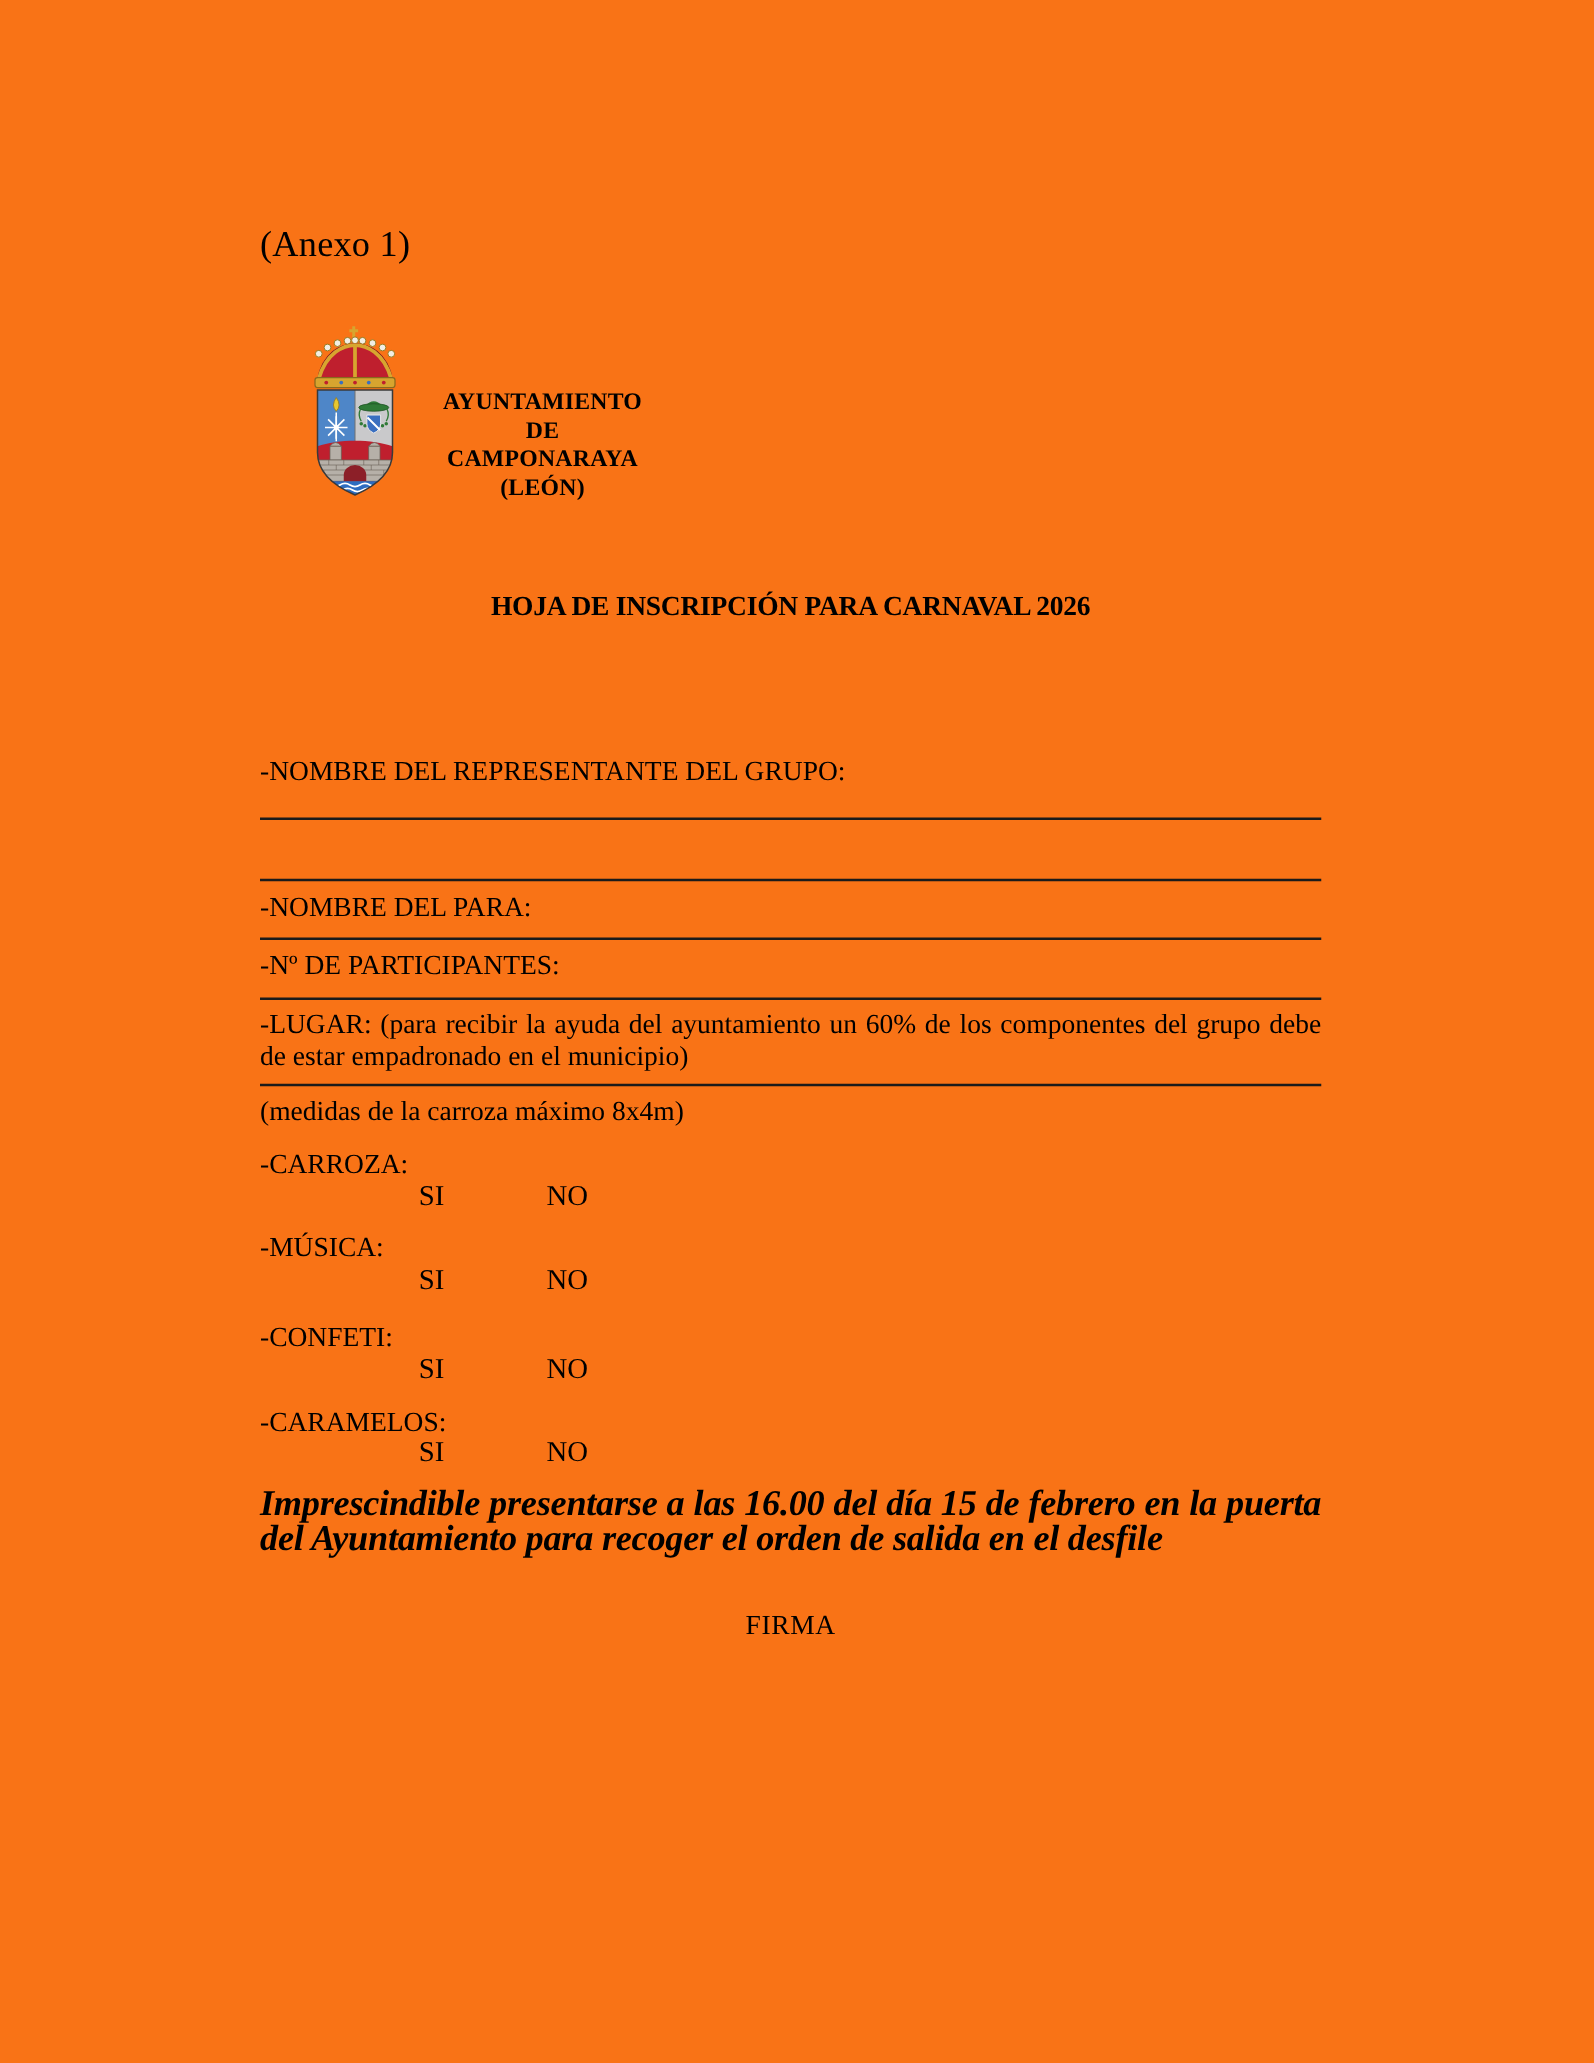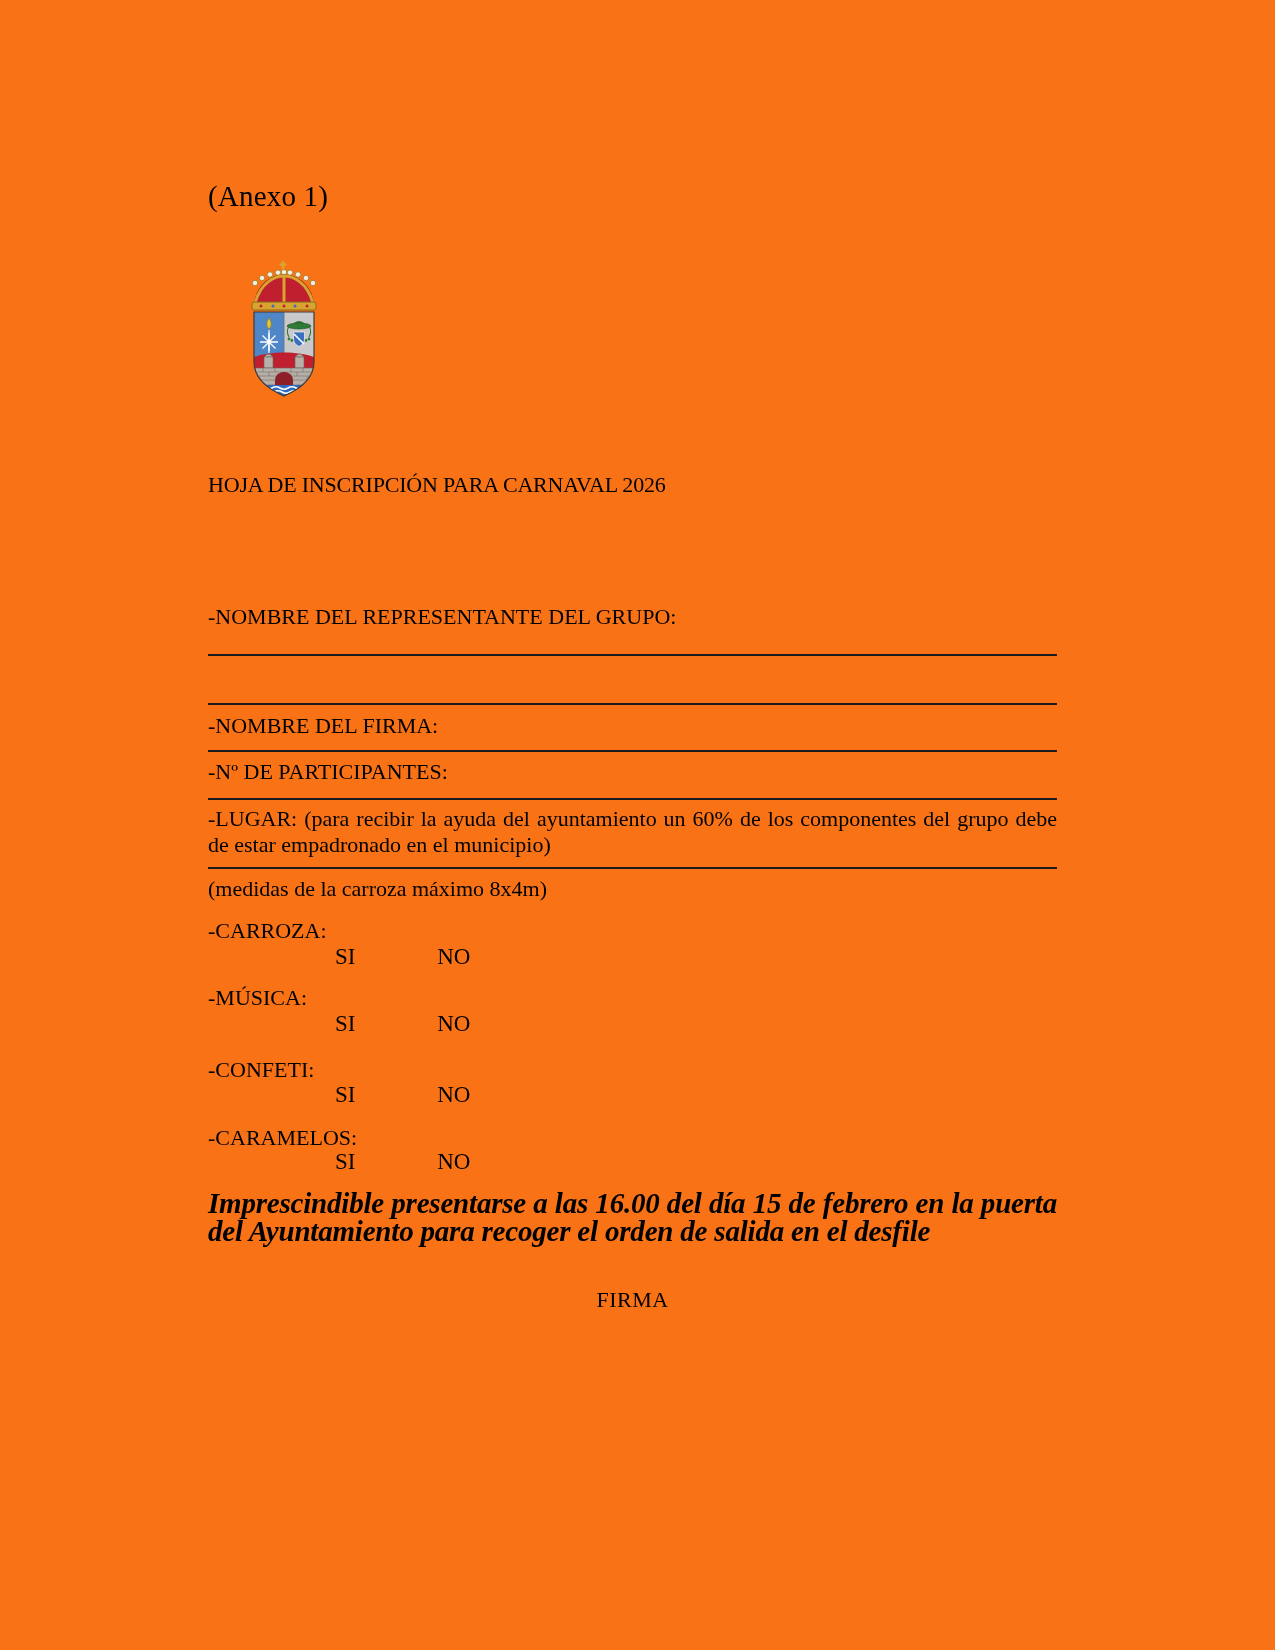--- a/index.html
+++ b/index.html
@@ -5,21 +5,21 @@
   html,body{margin:0;padding:0;background:#fff;}
   .page{
     position:relative;width:1275px;height:1650px;background:#f97316;
     font-family:"Liberation Serif","DejaVu Serif",serif;color:#000;overflow:hidden;
   }
   .abs{position:absolute;left:208px;width:849px;}
   .anexo{top:180px;font-size:29px;letter-spacing:.2px;}
   .org-header{position:absolute;left:245px;top:260px;display:flex;}
   .org-text{margin-left:16px;margin-top:50px;width:190px;text-align:center;
     font-size:19px;font-weight:700;line-height:23px;letter-spacing:.2px;}
-  .doc-title{top:472px;text-align:left;font-weight:400;font-size:22px;letter-spacing:-0.2px;}
+  .doc-title{top:472px;text-align:center;font-weight:700;font-size:22px;letter-spacing:-0.2px;}
   .field-label{font-size:22px;white-space:nowrap;}
   .blank-line{position:absolute;left:208px;width:849px;height:0;border-top:2.6px solid var(--line,#1b1b1b);}
   .para{font-size:22px;text-align:justify;line-height:26px;}
   .note{font-size:22px;}
   .sino-row{font-size:23px;}
   .si{display:inline-block;margin-left:127px;}
   .no{display:inline-block;margin-left:76px;}
   .notice{font-size:29px;font-weight:700;text-align:justify;line-height:28px;letter-spacing:-0.2px;font-style:italic;}
   .firma{top:1287px;text-align:center;font-weight:400;font-size:22px;letter-spacing:.5px;}
   
@@ -128,30 +128,36 @@
           <path d="M30,125 v-5 a9,8 0 0 1 18,0 v5 Z" class="c-archdark"></path>
         </g>
         <g>
           <rect x="9" y="125" width="60" height="11" class="c-water"></rect>
           <path d="M11,128 q4,-2.6 8,0 t8,0 t8,0 t8,0 t8,0 t8,0" stroke="#fff" stroke-width="1.5" fill="none"></path>
           <path d="M13,132 q4,-2.6 8,0 t8,0 t8,0 t8,0 t8,0" stroke="#fff" stroke-width="1.5" fill="none"></path>
         </g>
       </g>
       <path d="M9,52 H69 V102 Q69,123 39,136 Q9,123 9,102 Z" fill="none" stroke="#3a3a3a" stroke-width="1.2"></path>
     </svg>
+    <div class="org-text">
+      <div>AYUNTAMIENTO</div>
+      <div>DE</div>
+      <div>CAMPONARAYA</div>
+      <div>(LEÓN)</div>
+    </div>
   </div>
 
   <div class="abs doc-title">HOJA DE INSCRIPCIÓN PARA CARNAVAL 2026</div>
 
   <div class="abs field-label" style="top:604px">-NOMBRE DEL REPRESENTANTE DEL GRUPO:</div>
   <div class="blank-line" style="top:654px"></div>
 
   <div class="blank-line" style="top:703px"></div>
 
-  <div class="abs field-label" style="top:713px">-NOMBRE DEL FIRMA:</div>
+  <div class="abs field-label" style="top:713px">-NOMBRE DEL PARA:</div>
   <div class="blank-line" style="top:750px"></div>
 
   <div class="abs field-label" style="top:759px">-Nº DE PARTICIPANTES:</div>
   <div class="blank-line" style="top:798px"></div>
 
   <div class="abs para" style="top:806px">-LUGAR: (para recibir la ayuda del ayuntamiento un 60% de los componentes del grupo debe de estar empadronado en el municipio)</div>
   <div class="blank-line" style="top:867px"></div>
 
   <div class="abs note" style="top:876px">(medidas de la carroza máximo 8x4m)</div>
 

